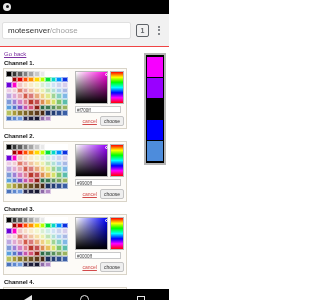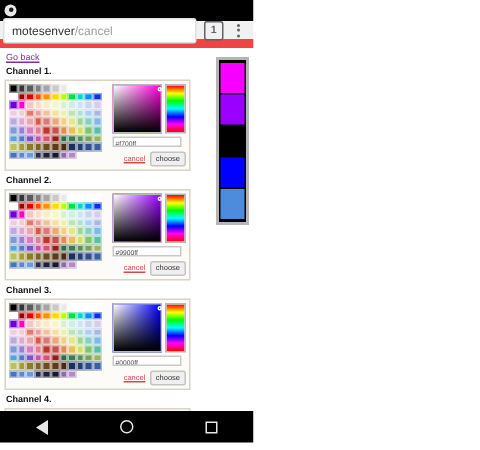--- a/index.html
+++ b/index.html
@@ -16,23 +16,23 @@
   .sb-app{width:8px;height:8px;border-radius:50%;background:#e8e8e8;
           position:relative;}
   .sb-app::after{content:"";position:absolute;left:2.5px;top:2px;width:3px;
           height:3px;background:#1a1a1a;border-radius:50%;}
   .tri{width:0;height:0;border-left:6px solid transparent;
        border-bottom:7px solid #f0f0f0;}
   .batt{width:4px;height:8px;border:1px solid #f0f0f0;box-sizing:border-box;
         background:linear-gradient(#f0f0f0,#f0f0f0);position:relative;}
 
   
-  .toolbar{height:18px;background:#f1f1f1;display:flex;align-items:center;
+  .toolbar{height:33px;background:#f1f1f1;display:flex;align-items:center;
            padding:0 2px;box-sizing:border-box;
-           border-bottom:6px solid #ef4444;justify-content:center;}
+           border-bottom:1px solid #ef4444;justify-content:center;}
   .omnibox{flex:1;height:17px;background:#fff;border:1px solid #e0e0e0;
            border-radius:2px;display:flex;align-items:center;
            padding:0 5px;box-sizing:border-box;overflow:hidden;}
   .url-host{font-size:8px;color:#333;white-space:nowrap;}
   .url-path{font-size:8px;color:#a0a0a0;white-space:nowrap;}
   .tabcount{width:13px;height:13px;border:1.5px solid #5f6368;border-radius:2px;
             margin:0 4px 0 5px;display:flex;align-items:center;
             justify-content:center;box-sizing:border-box;}
   .tabcount span{font-size:7px;color:#5f6368;line-height:7px;font-weight:bold;}
   .kebab{width:12px;display:flex;flex-direction:column;align-items:center;
@@ -94,21 +94,21 @@
 
 <div class="statusbar">
   <div class="sb-left">
     <span class="sb-app"></span>
   </div>
 </div>
 
 <div class="toolbar">
   <div class="omnibox" title="Search or type web address">
     <span class="url-host">motesenver</span>
-    <span class="url-path">/cancel</span>
+    <span class="url-path">/choose</span>
   </div>
   <div class="tabcount">
     <span>1</span>
   </div>
   <div class="kebab">
     <i></i>
     <i></i>
     <i></i>
   </div>
 </div>

